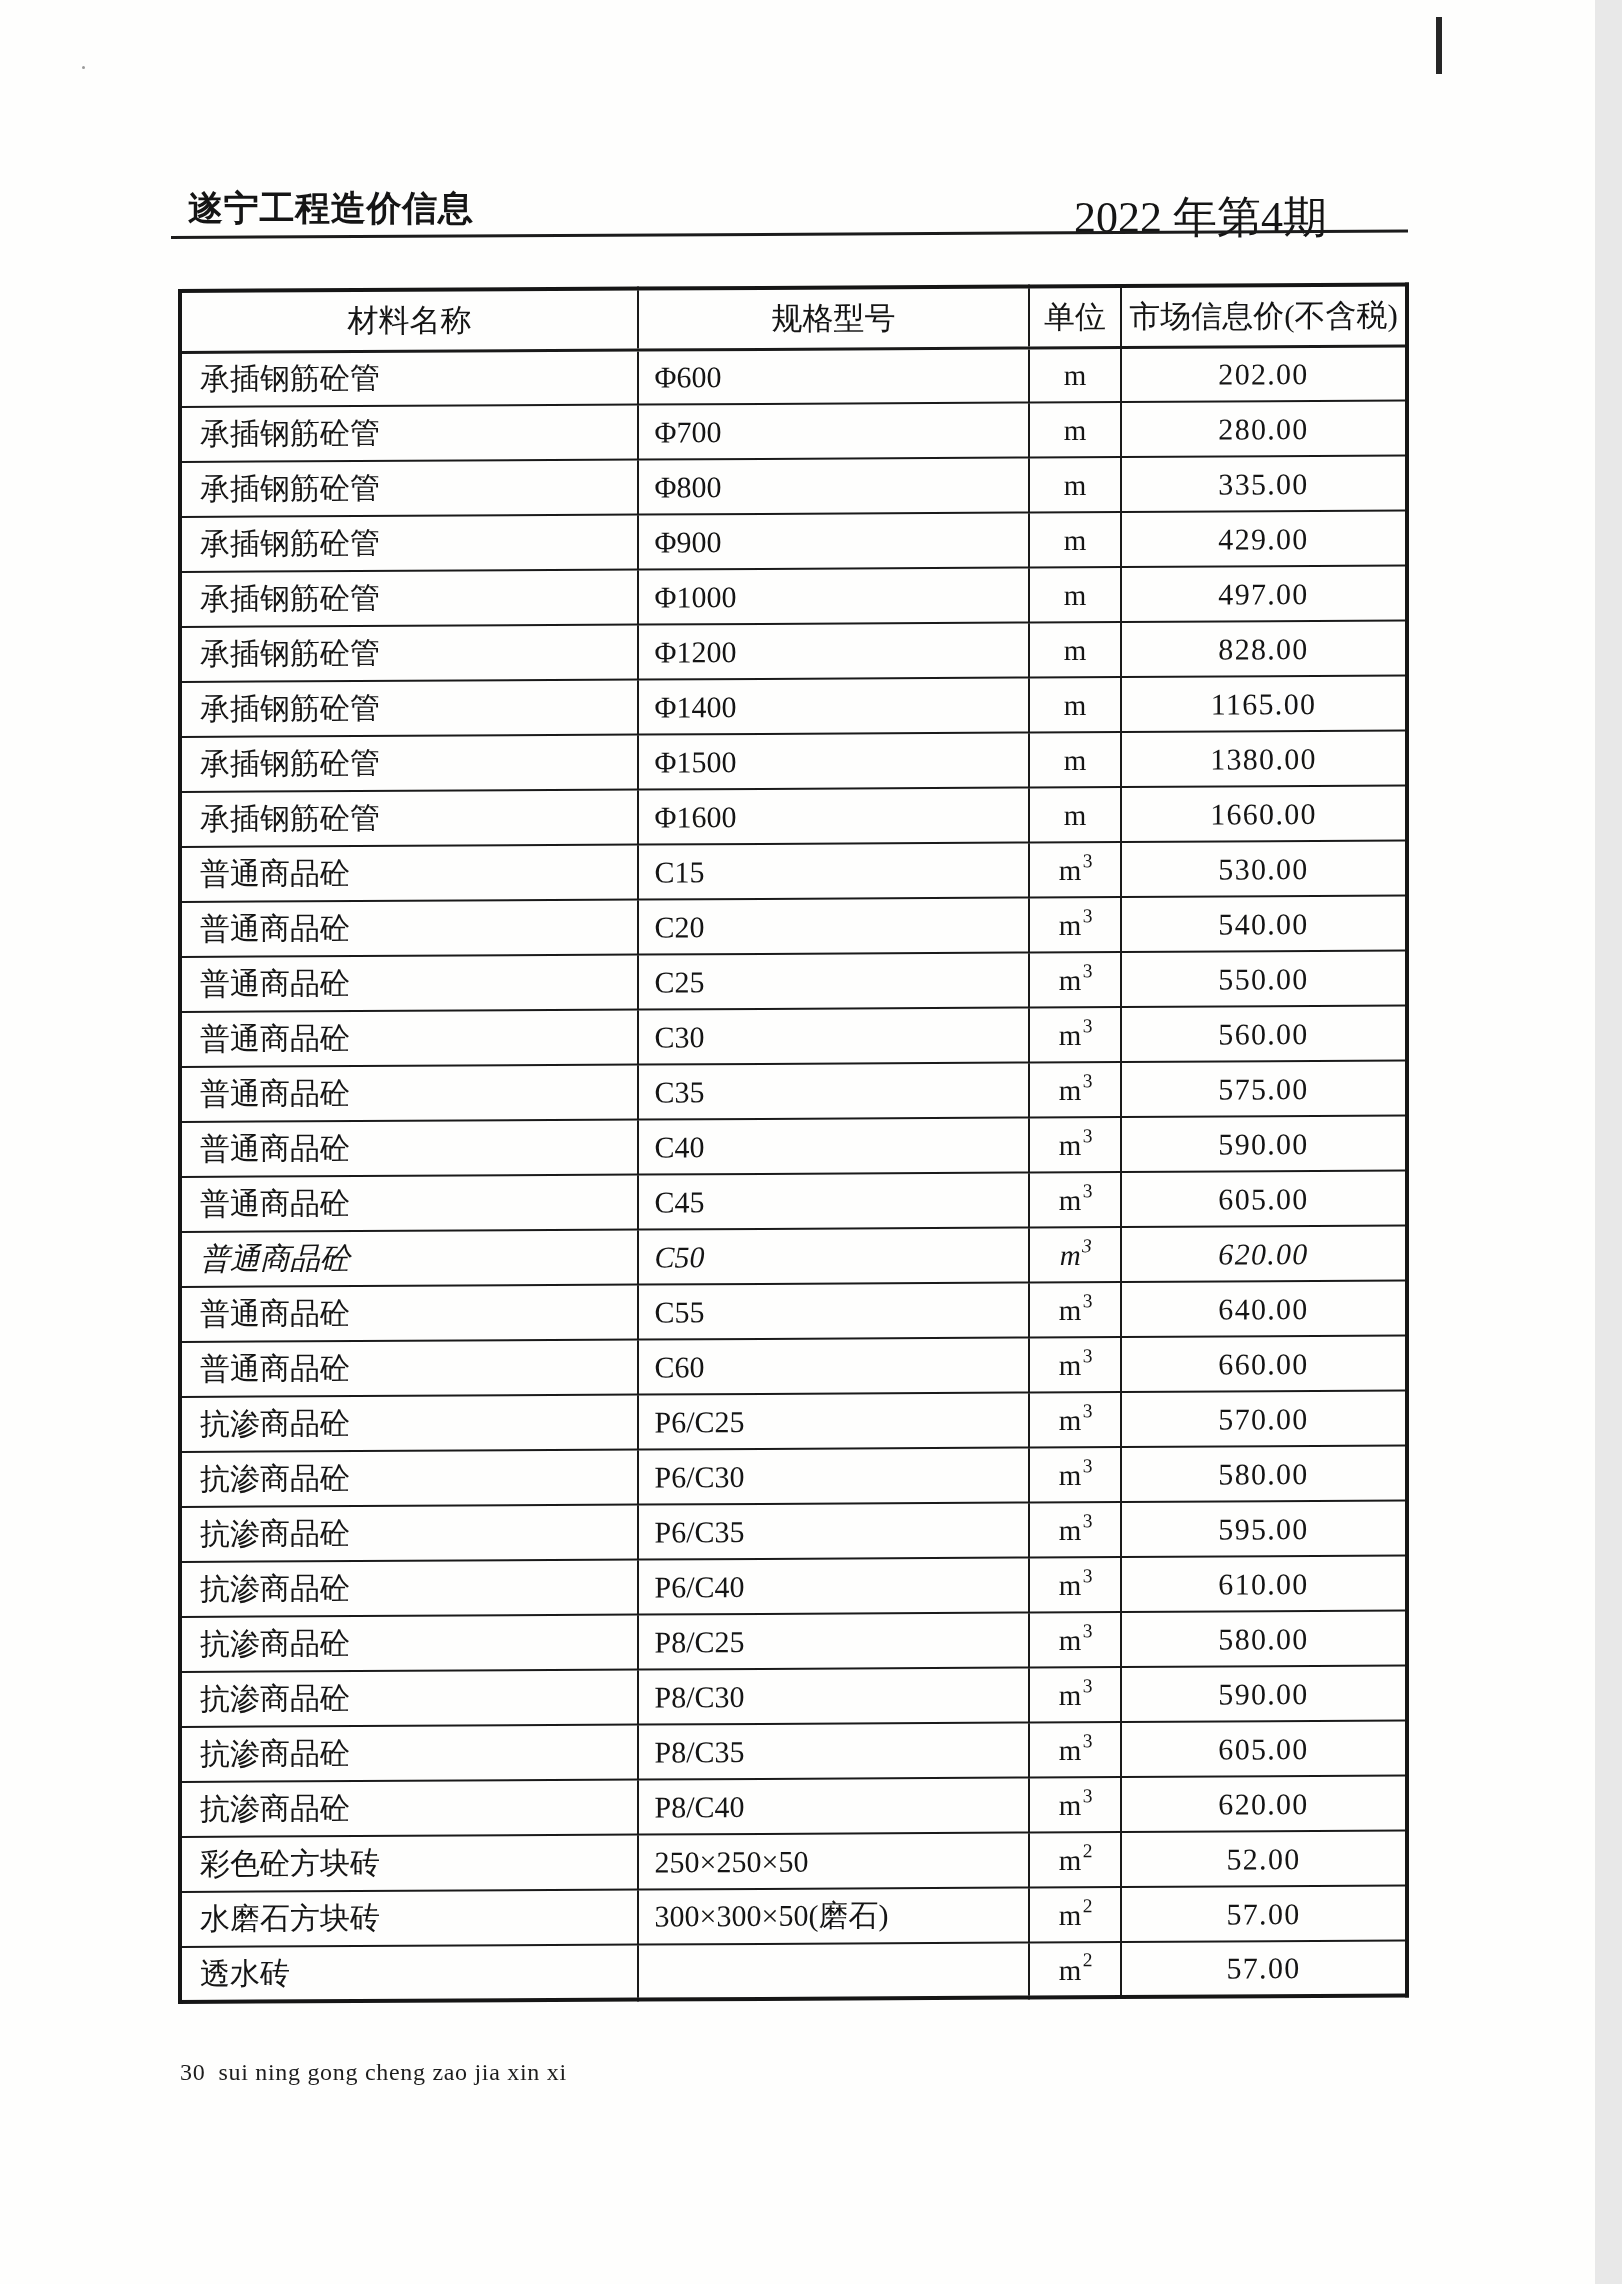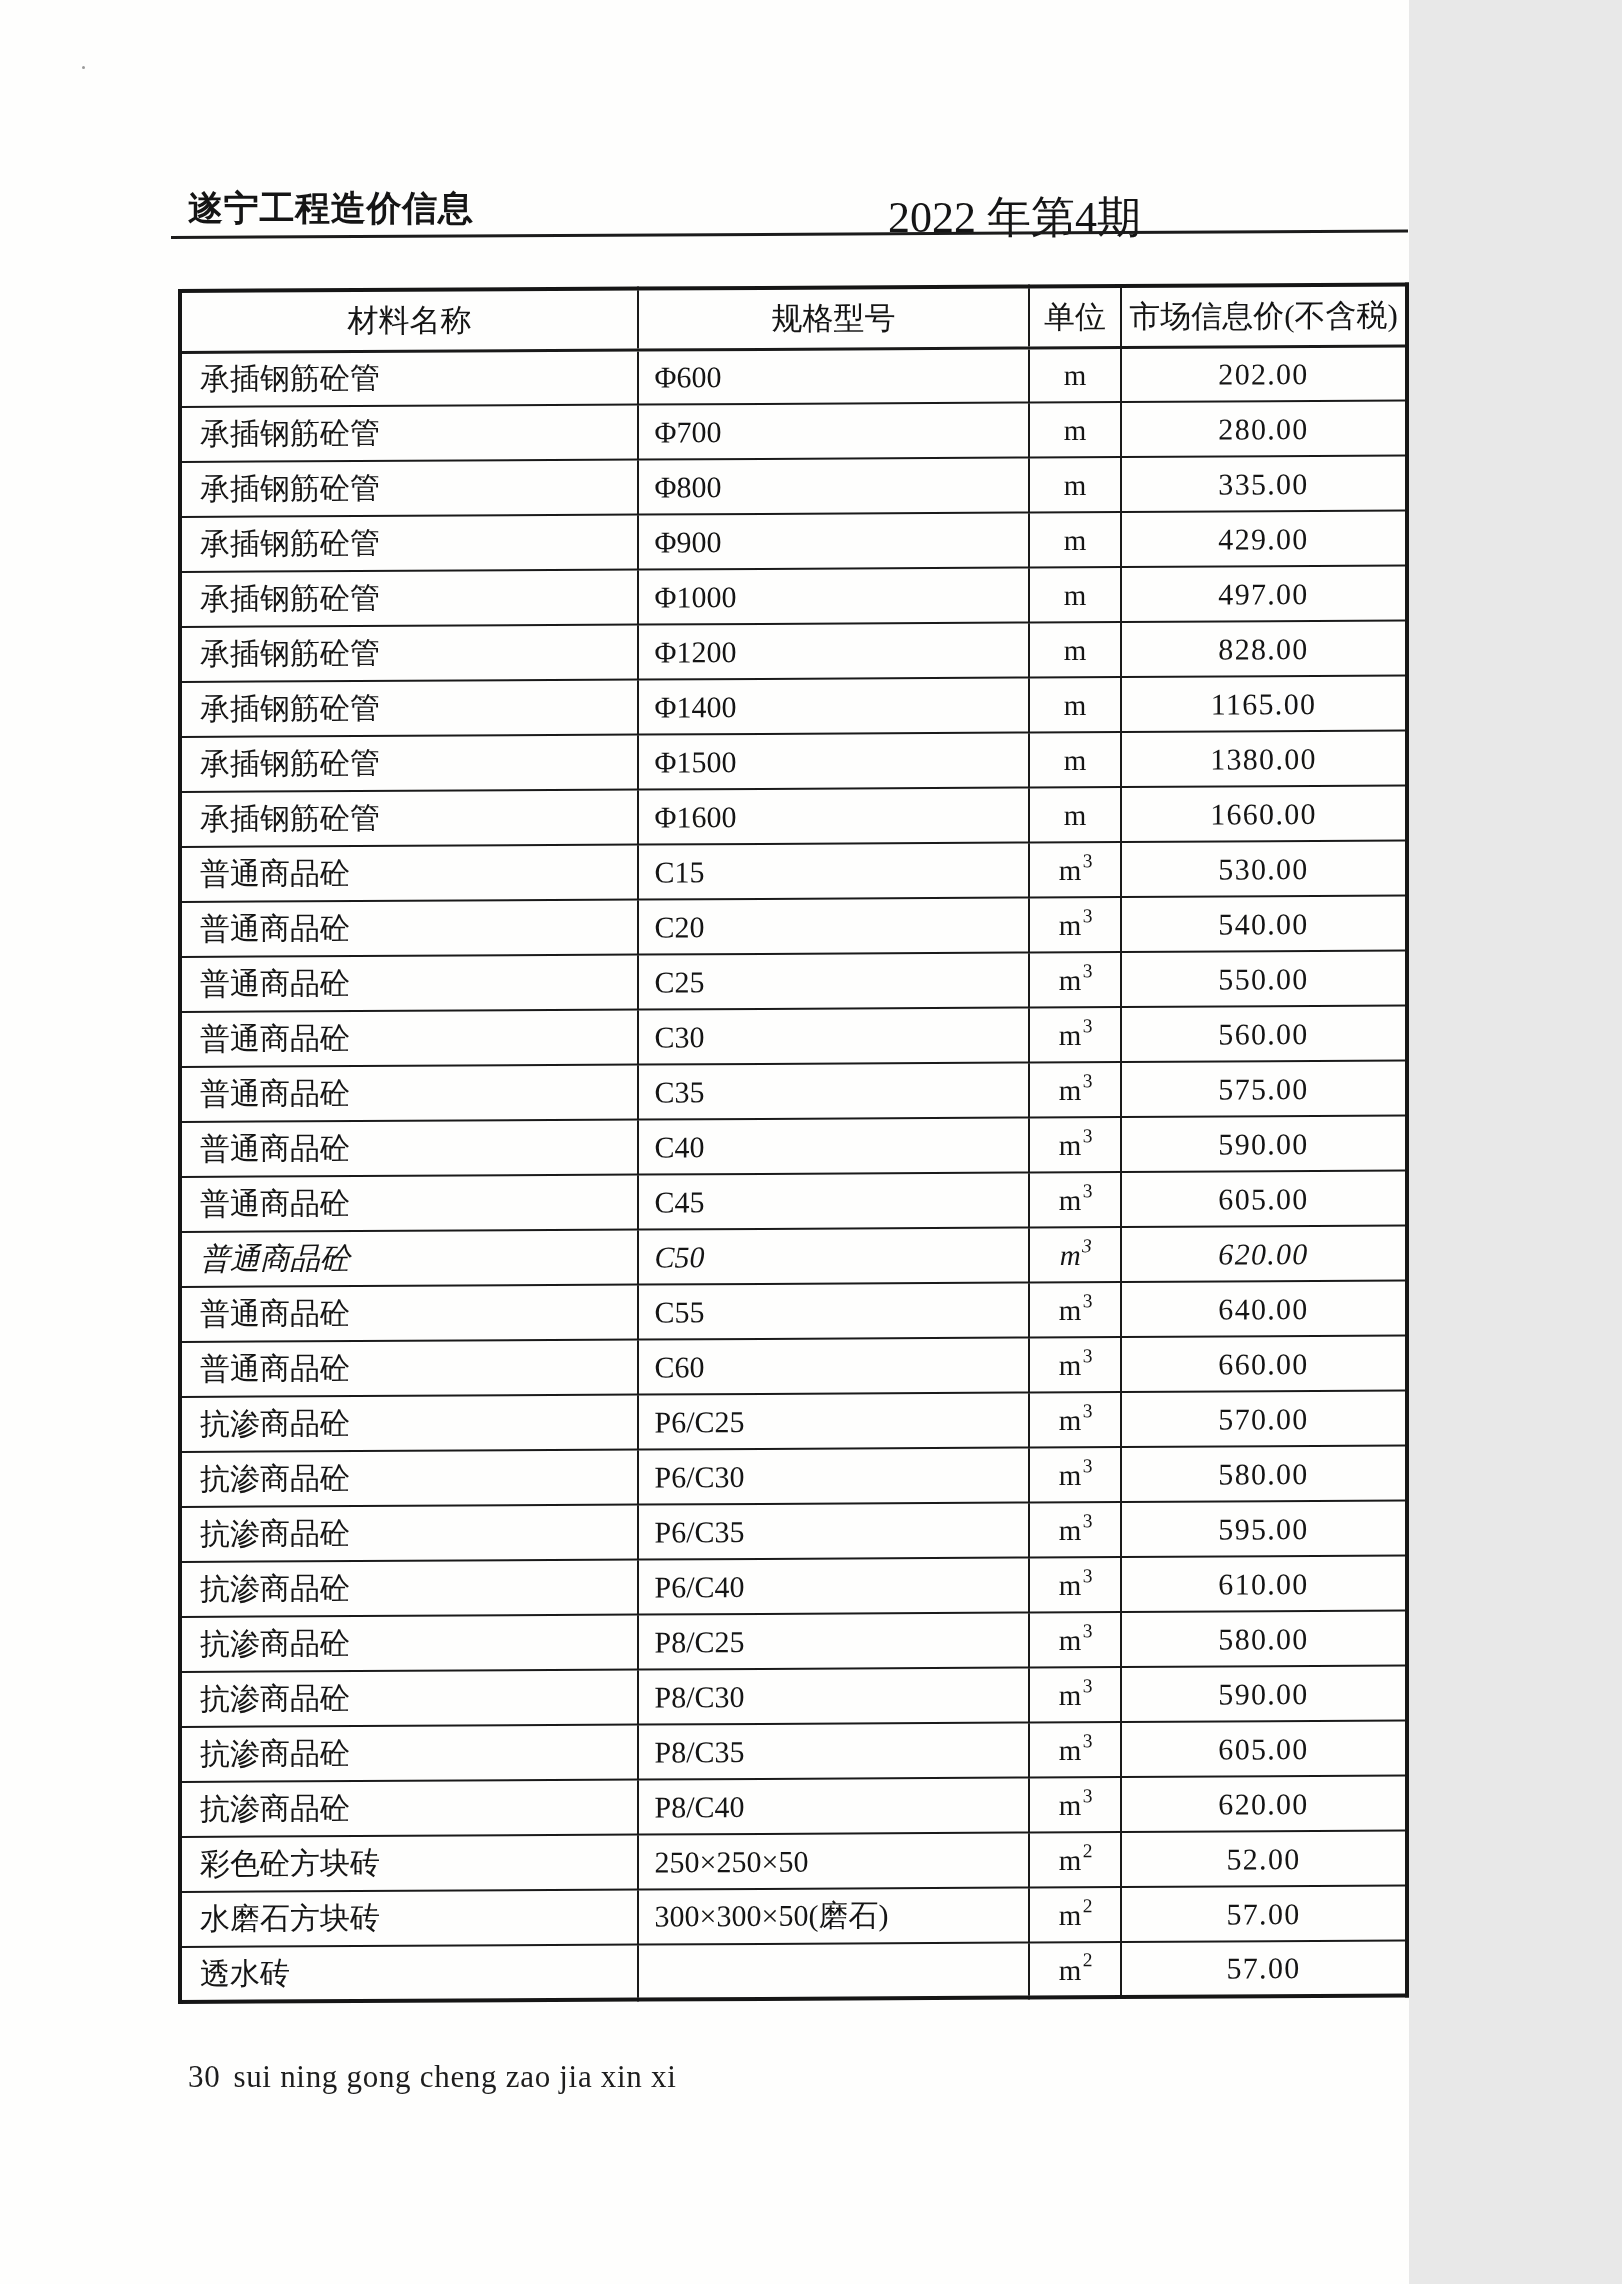--- a/index.html
+++ b/index.html
@@ -1,19 +1,19 @@
 <!DOCTYPE html>
 <html style="font-size:10.4px"><head>
 <meta charset="utf-8">
 <style>
   * { box-sizing: border-box; margin: 0; padding: 0; }
   html, body { background: #e8e8e8; }
   .page {
     position: relative;
-    width: 1409px;
+    width: 1595px;
     height: 2284px;
     background: #fefefd;
     font-family: "Liberation Serif", "DejaVu Serif", serif;
     color: #151515;
     overflow: hidden;
   }
   .journal-title {
     position: absolute;
     left: 188px;
     top: 185px;
@@ -66,23 +66,23 @@
   }
   .price-table td { border-top-width: 2.6px; border-bottom-width: 2.6px; font-size: 30px; }
   td.c-name  { text-align: left; padding-left: 18px; }
   td.c-spec  { text-align: left; padding-left: 15.6px; }
   td.c-unit  { text-align: center; font-size: 29px; }
   td.c-unit sup { font-size: 19.5px; position: relative; top: -2.6px; left: 1.3px; }
   td.c-price { text-align: center; letter-spacing: 1.3px; }
   tr.warp td { font-style: italic; }
   .page-footer {
     position: absolute;
-    left: 188px;
+    left: 180px;
     top: 2059px;
-    font-size: 31px;
+    font-size: 24px;
     letter-spacing: 0.7px;
     white-space: nowrap;
     color: #1d1d1d;
   }
   .page-footer .num { margin-right: 13px; }
   .scan-artifact {
     position: absolute;
     left: 1436px;
     top: 17px;
     width: 5.9px;

